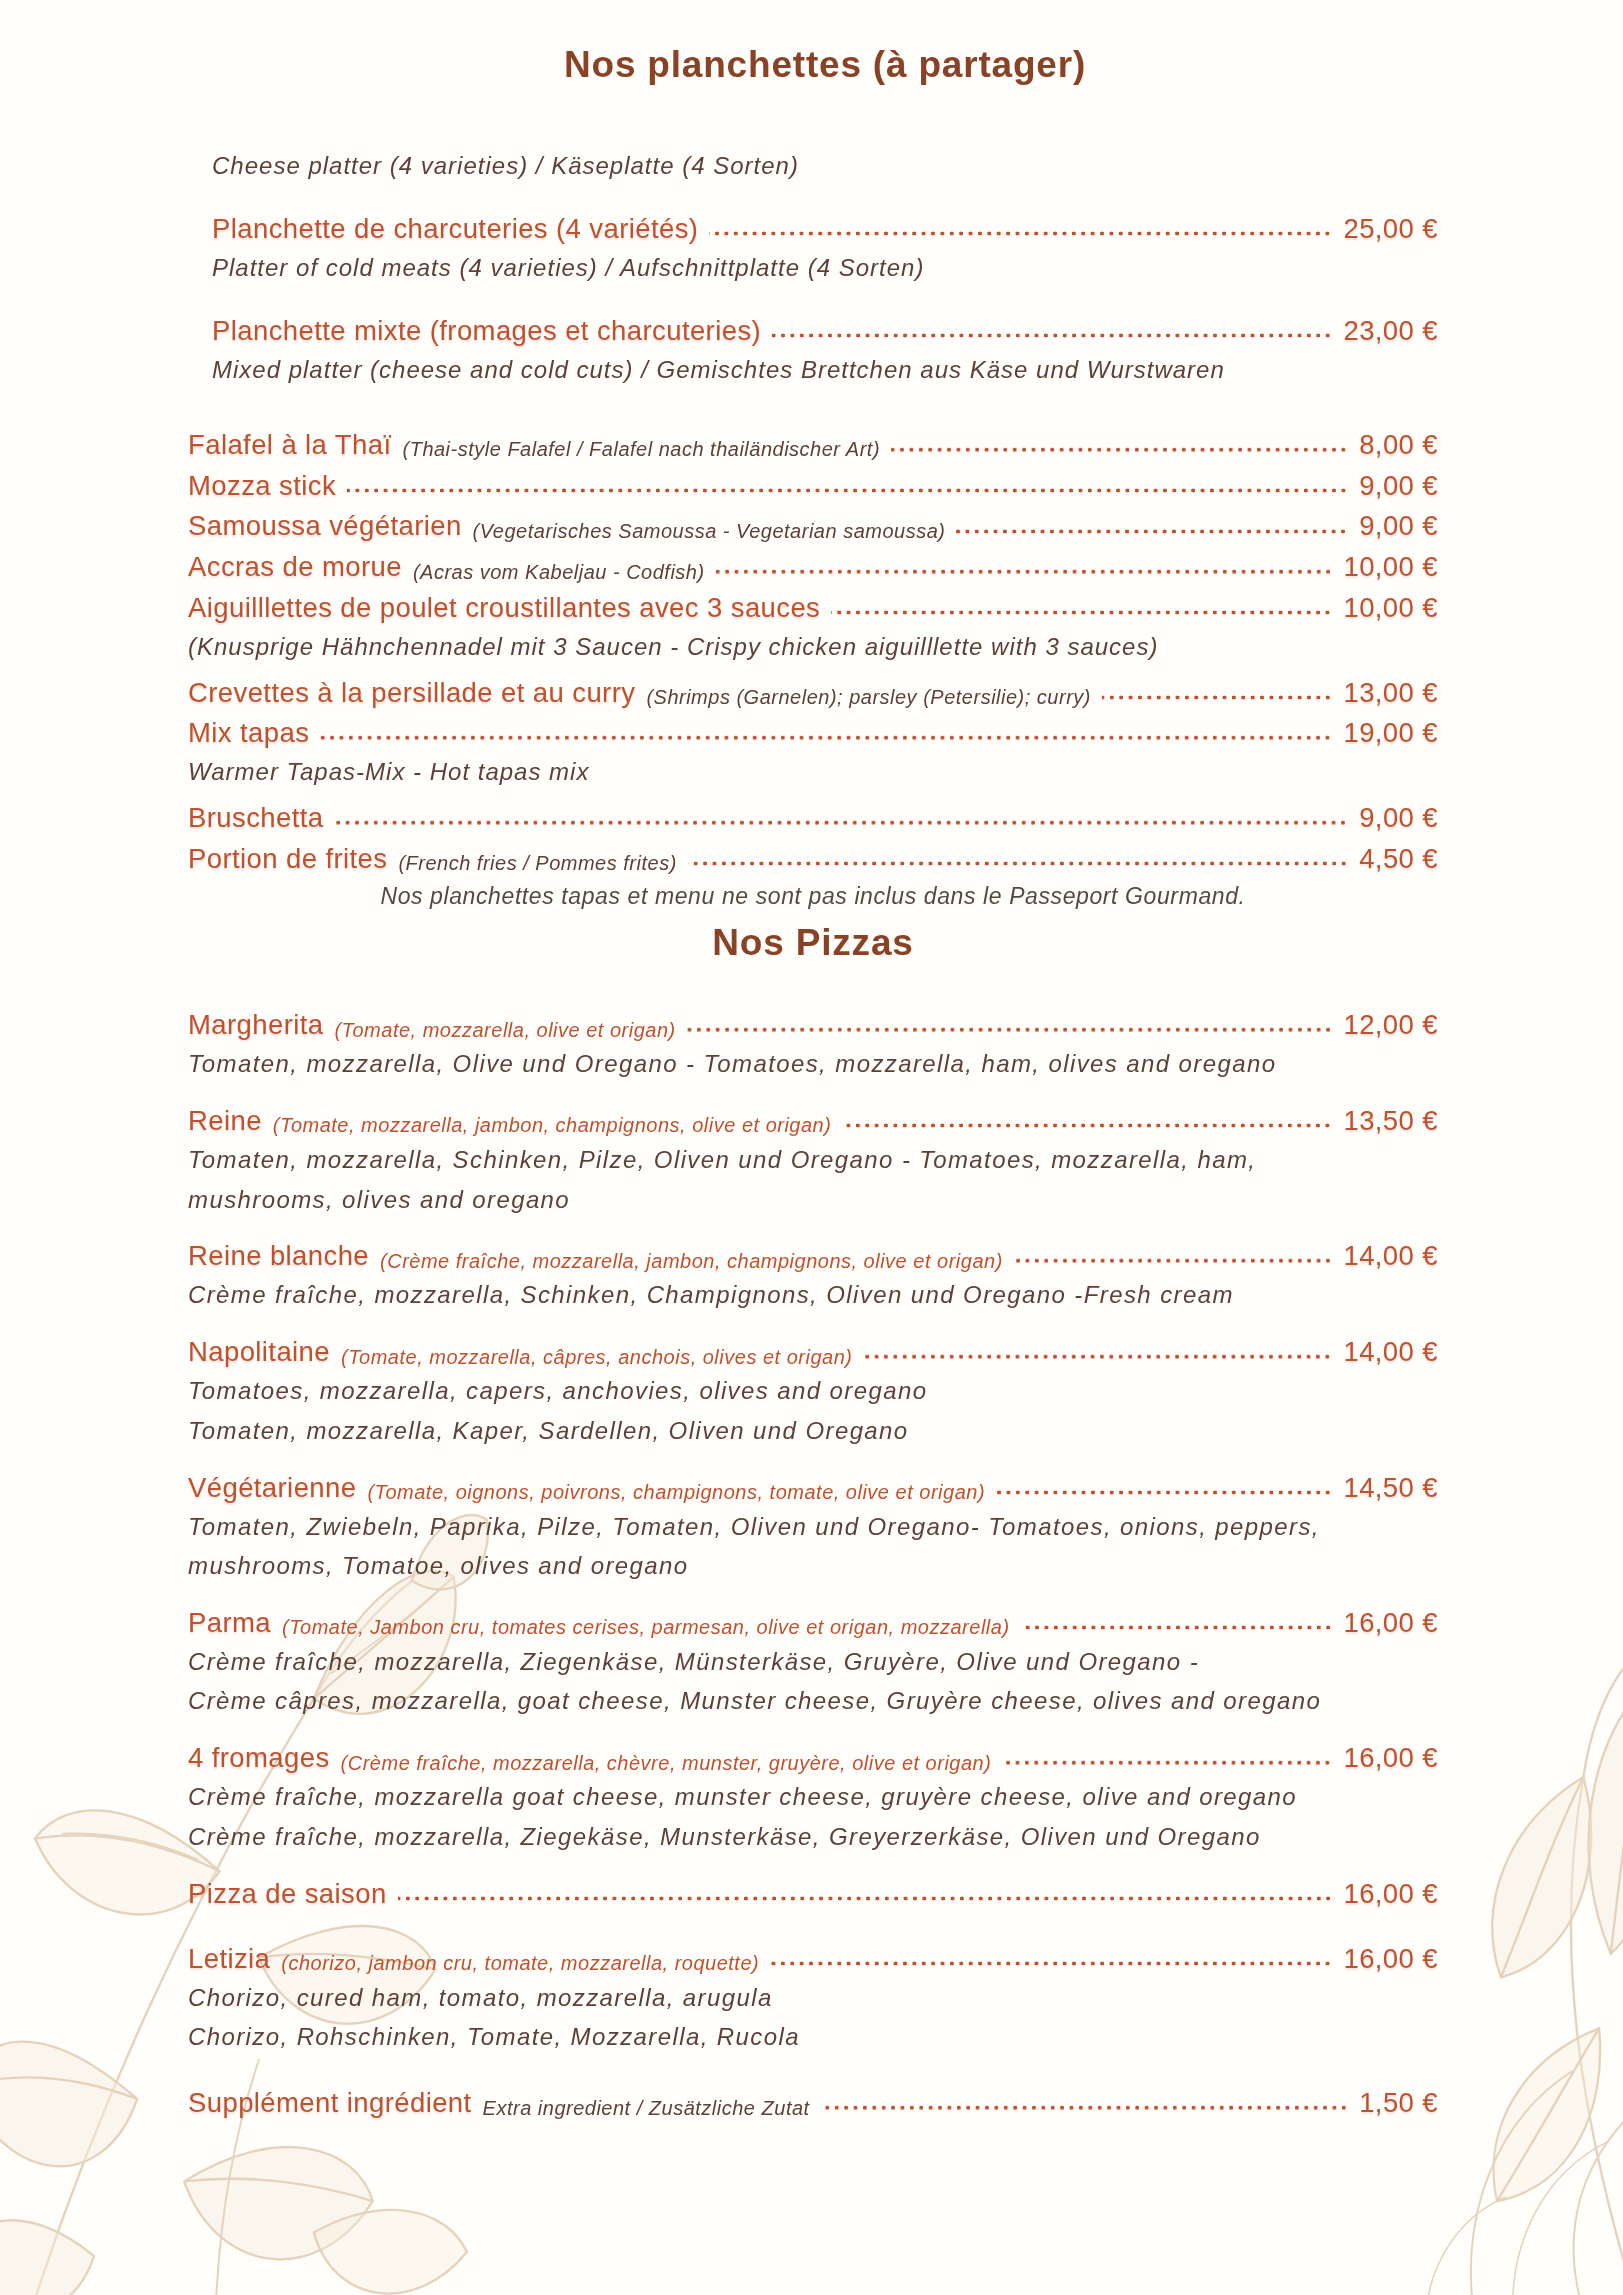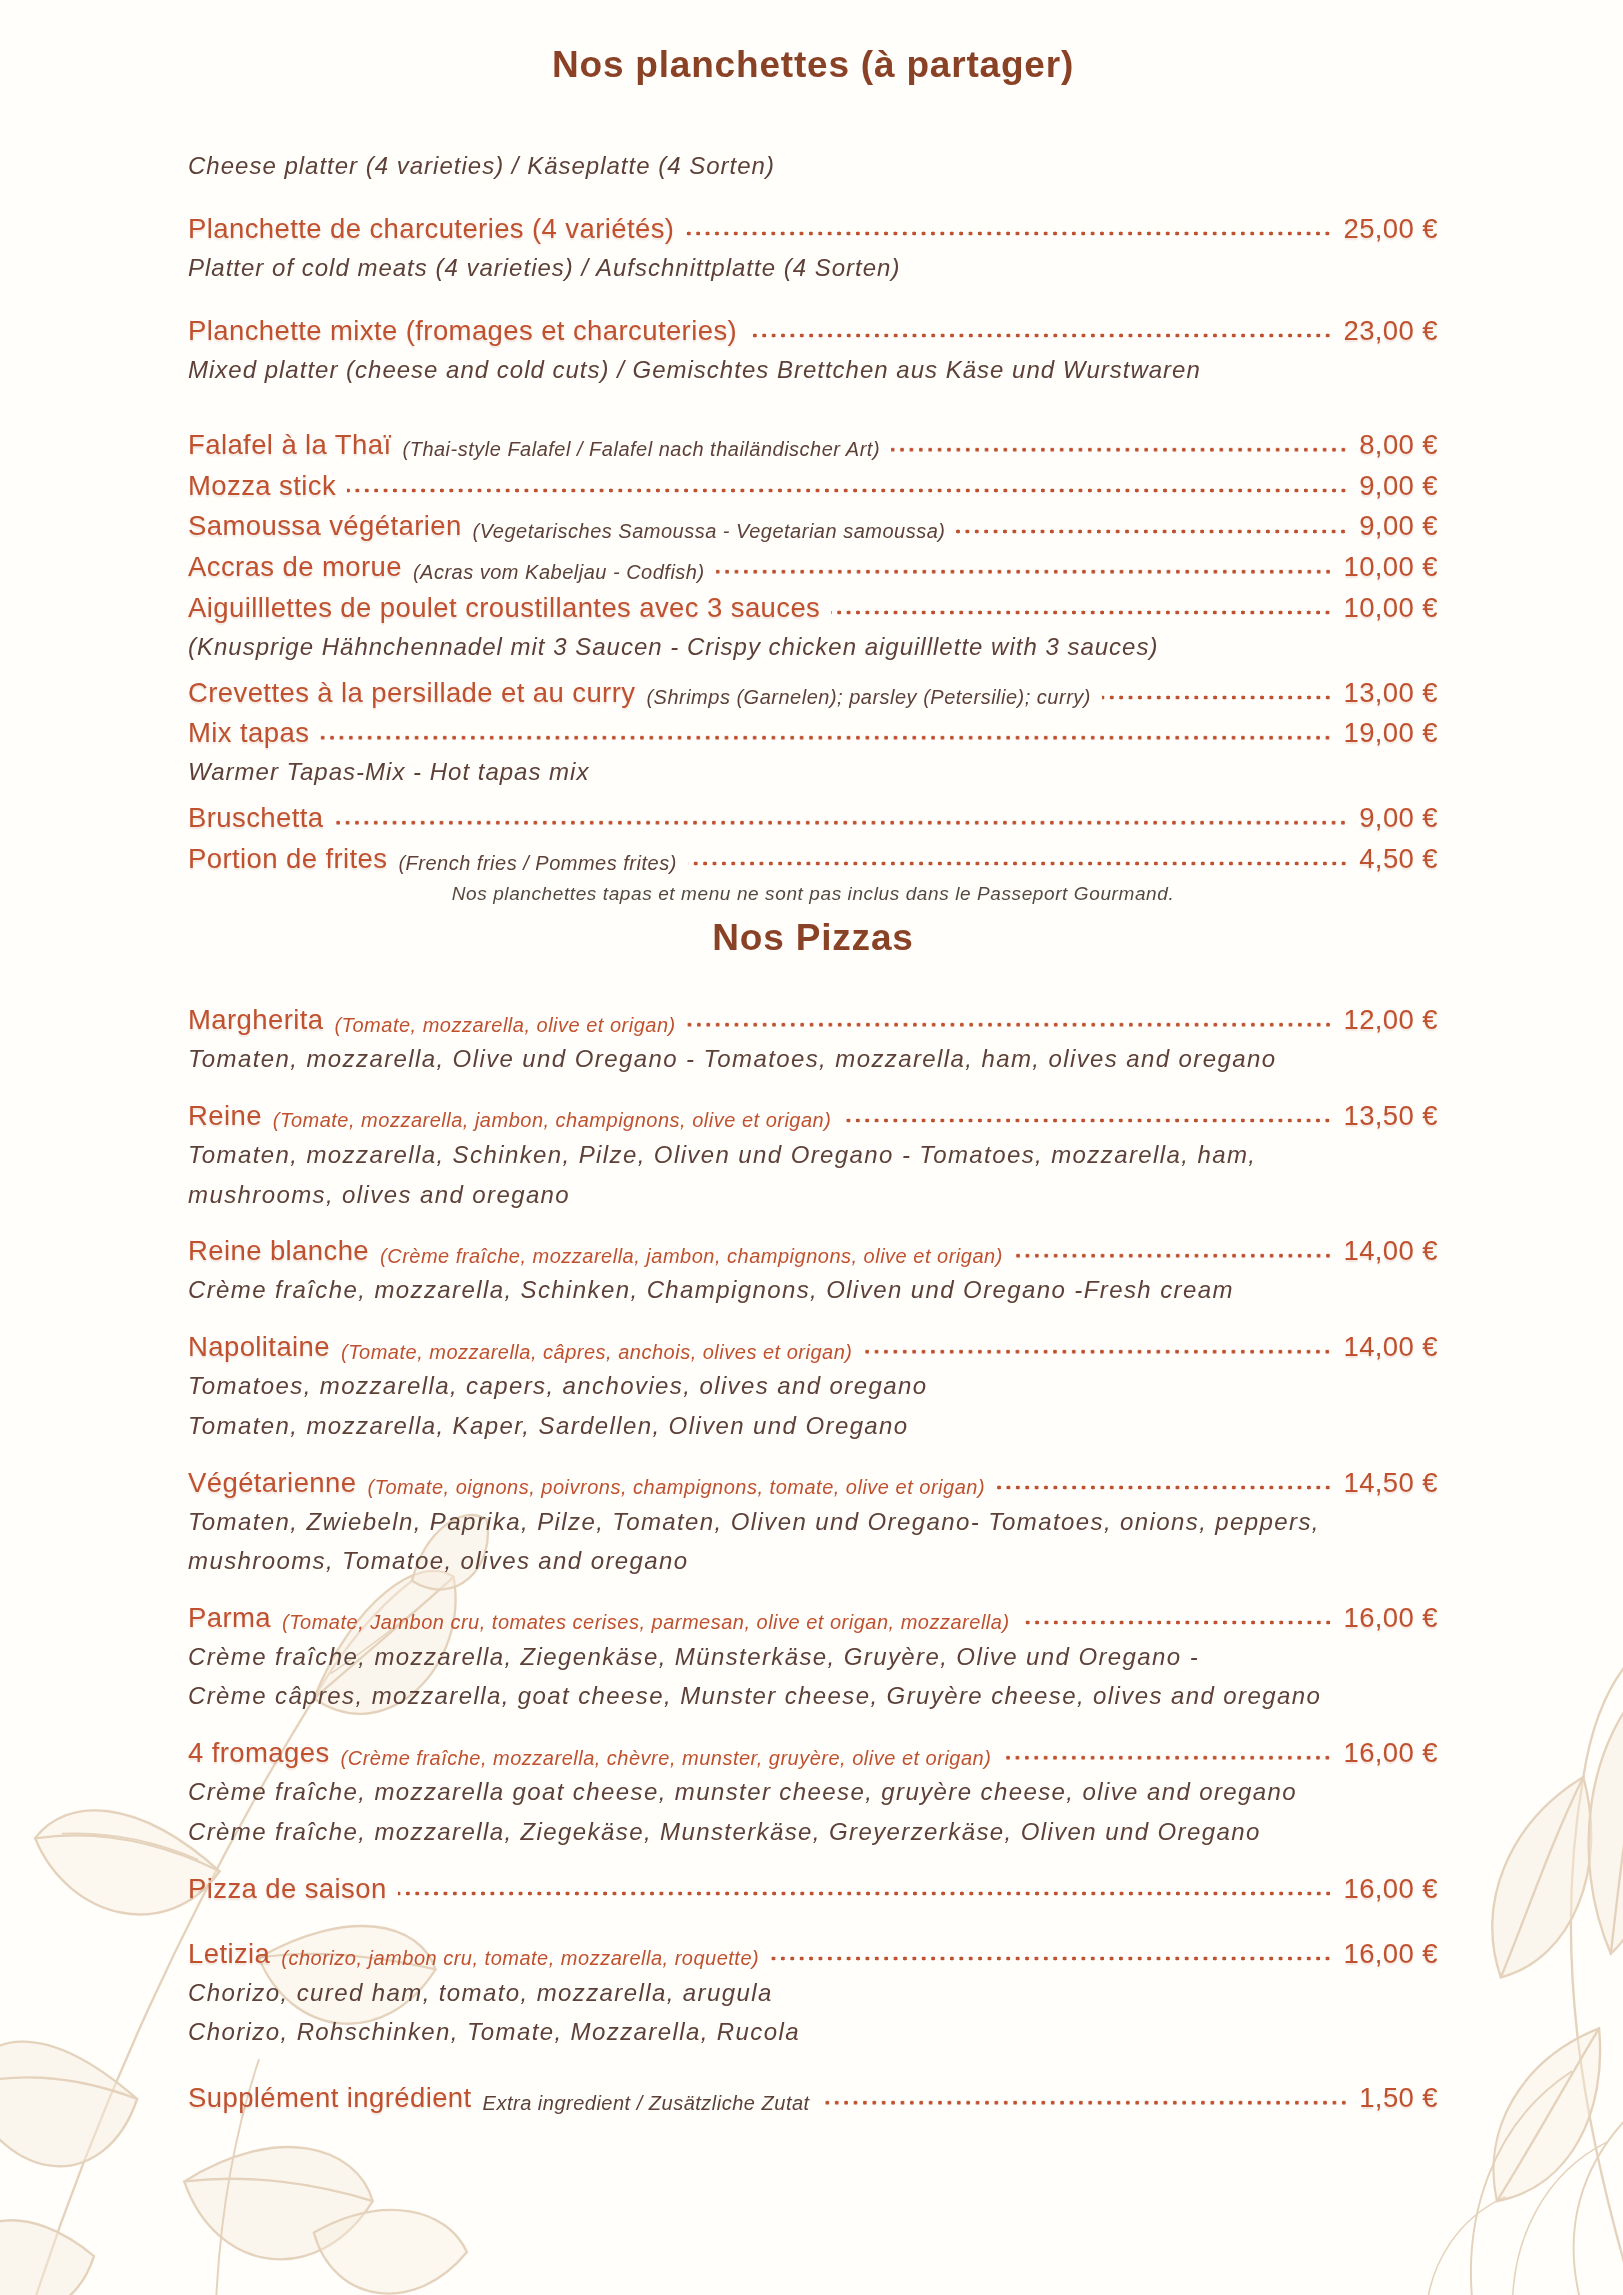--- a/index.html
+++ b/index.html
@@ -21,21 +21,21 @@
   }
   .decor{position:absolute;z-index:0;pointer-events:none;}
   .decor-left{left:-23.6px;bottom:-15.7px;}
   .decor-right{right:-31px;bottom:-15.7px;}
   .content{position:relative;z-index:1;padding:0 185px 0 188px;}
 
   .section-title{
     font-size:37px;font-weight:700;color:var(--heading);
     text-align:center;letter-spacing:0.8px;margin:0;
   }
-  #sec-planchettes{padding-top:44px;}
+  #sec-planchettes{padding-top:44px;margin-left:24px;}
   #sec-planchettes .section-title{margin-bottom:63px;}
   #sec-tapas{padding-top:12.6px;}
   #sec-tapas .section-title{margin-bottom:28px;}
   #sec-pizzas{padding-top:12.6px;}
   #sec-pizzas .section-title{margin-bottom:44px;}
 
   .menu-item{position:relative;}
   #sec-planchettes .menu-item{margin-bottom:28px;}
   #sec-tapas .menu-item{margin-bottom:6.3px;}
   #sec-pizzas .menu-item{margin-bottom:22px;}
@@ -65,21 +65,21 @@
     font-size:27.5px;color:var(--accent);
     white-space:nowrap;letter-spacing:0.4px;line-height:1.25;
     text-shadow:0 1.6px 1.6px rgba(150,60,30,0.14);
   }
   .item-sub{
     font-size:24px;font-style:italic;color:var(--text);
     letter-spacing:1px;line-height:1.45;margin-top:4.7px;
   }
   #sec-pizzas .item-sub{letter-spacing:1.4px;margin-top:4.7px;}
   .section-note{
-    font-size:19px;font-style:italic;color:var(--note);
+    font-size:23px;font-style:italic;color:var(--note);
     text-align:center;letter-spacing:0.6px;margin:6.3px 0 0 0;
   }
 </style>
 </head>
 <body>
 
 <div class="page">
 
   <svg class="decor decor-left" width="550" height="848" viewBox="0 0 700 1080" opacity="0.75">
     <g stroke="#dcc4a7" stroke-width="3" fill="none" stroke-linecap="round">

